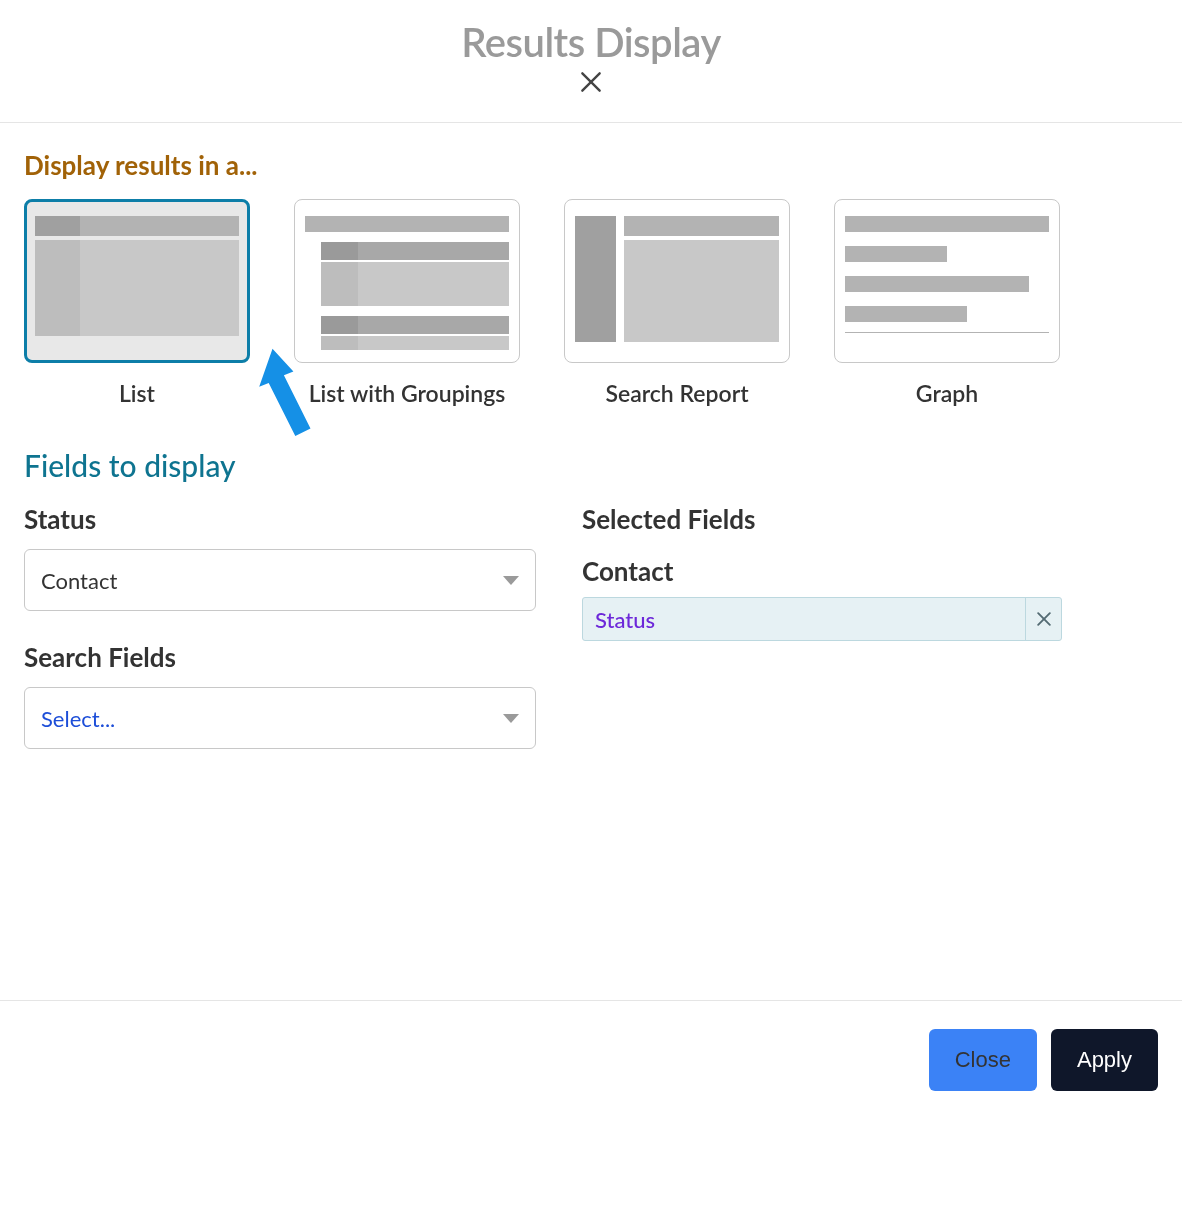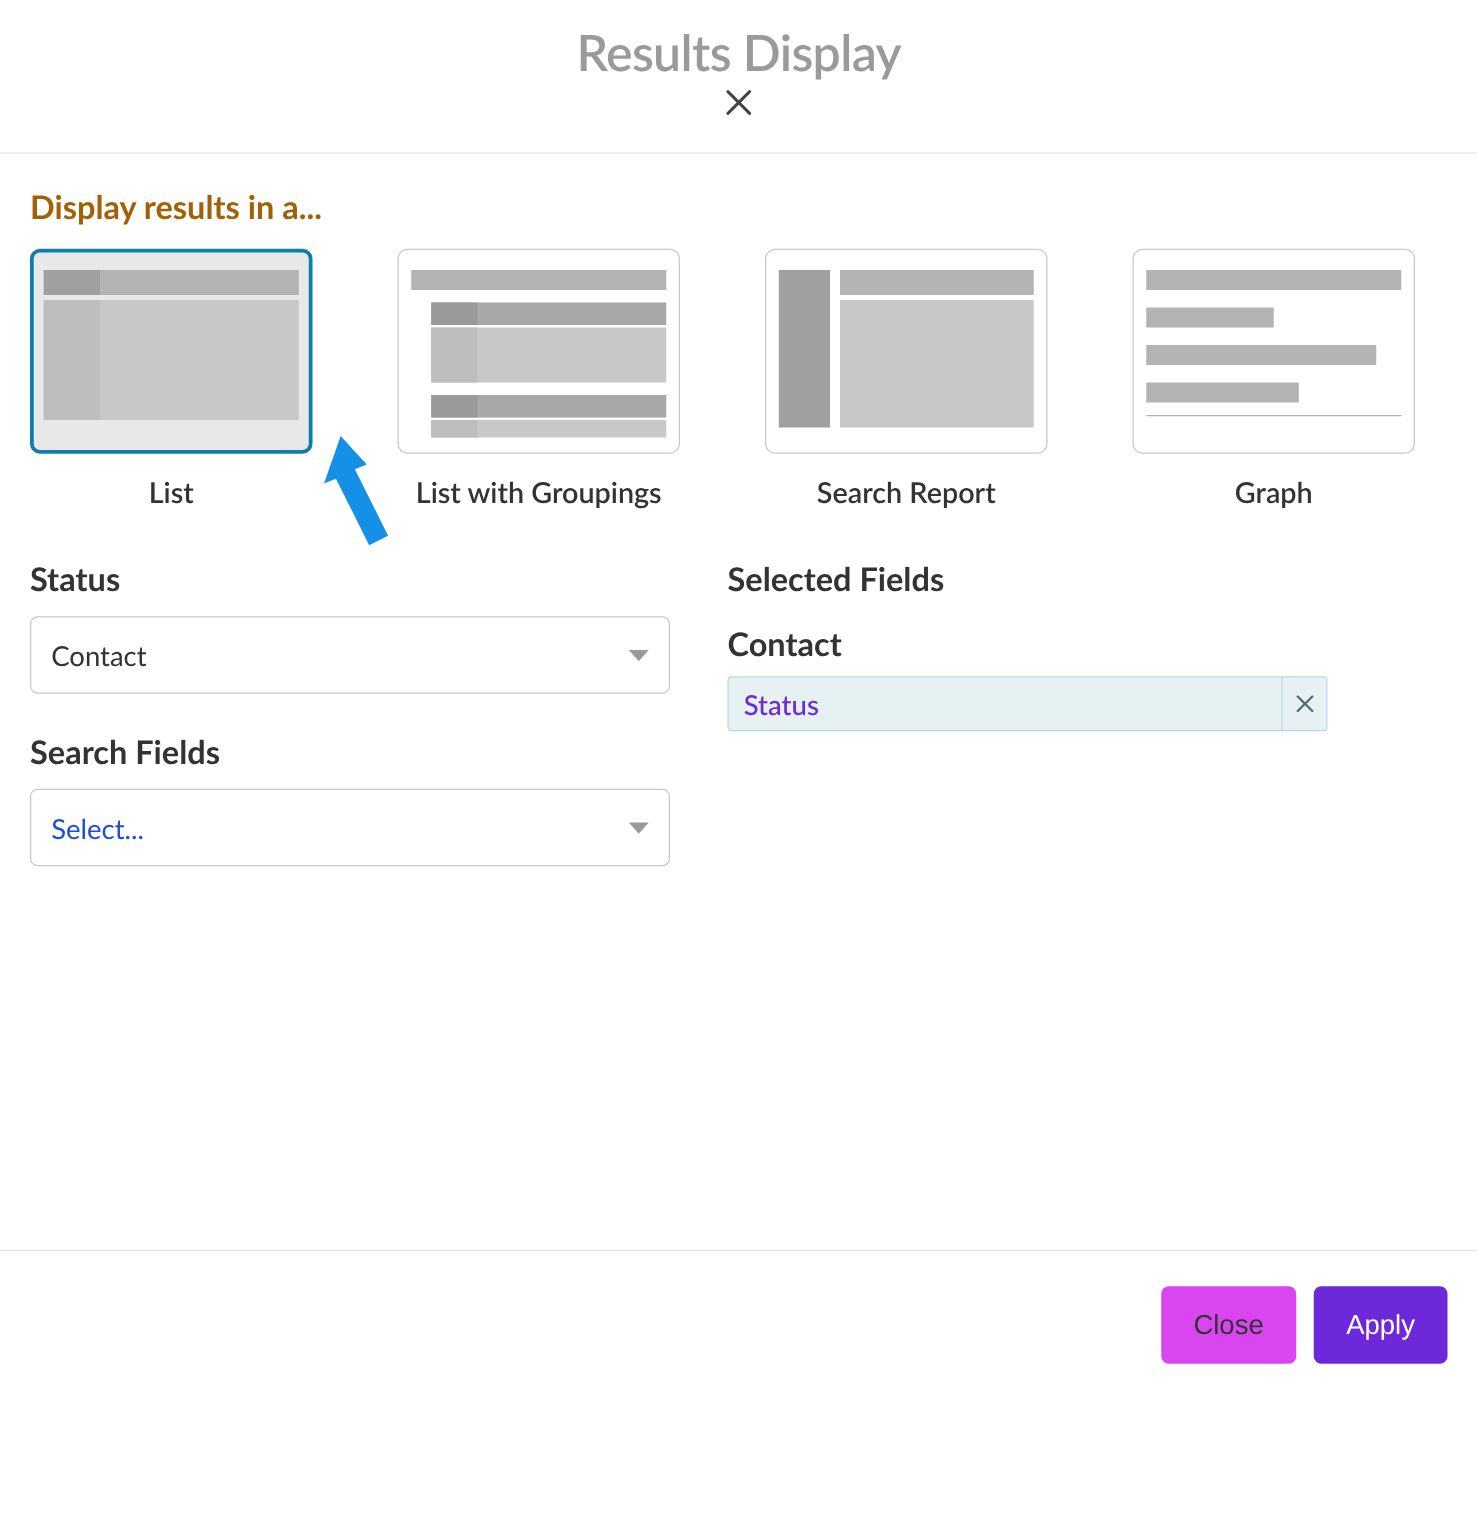--- a/index.html
+++ b/index.html
@@ -44,21 +44,21 @@
   .section-label {
     font-size: 26px;
     font-weight: 700;
     color: #a16207;
     margin-bottom: 18px;
   }
 
   
   .display-types {
     display: flex;
-    gap: 68px;
+    gap: 44px;
     position: relative;
   }
   .display-card-wrap {
     display: flex;
     flex-direction: column;
     align-items: center;
     width: 226px;
   }
   .display-card {
     width: 226px;
@@ -198,25 +198,25 @@
     border-radius: 6px;
     font-size: 22px;
     font-weight: 500;
     cursor: pointer;
     display: inline-flex;
     align-items: center;
     justify-content: center;
     border: none;
   }
   .btn-secondary {
-    background: #d946ef;
+    background: #3b82f6;
     color: #333;
   }
   .btn-primary {
-    background: #6d28d9;
+    background: #0f172a;
     color: #fff;
   }
 </style>
 </head>
 <body>
 
 <div class="modal-header">
   <div class="modal-title">Results Display</div>
   <div class="close-x">
     <svg viewBox="0 0 24 24" fill="none" stroke="currentColor" stroke-width="2.2" stroke-linecap="round">
@@ -287,20 +287,21 @@
 
     <svg class="pointer-arrow" viewBox="0 0 100 100">
       <defs></defs>
       <g fill="#1590e6">
         <polygon points="30,6 52,30 42,34 70,90 54,98 26,42 16,46"></polygon>
       </g>
     </svg>
   </div>
 
   <div class="fields-section">
+    <div class="fields-heading">Fields to display</div>
 
     <div class="fields-cols">
 
       <div class="fields-col-left">
         <div class="field-label">Status</div>
         <div class="select-box">
           <span>Contact</span>
           <span class="select-caret"></span>
         </div>
 

